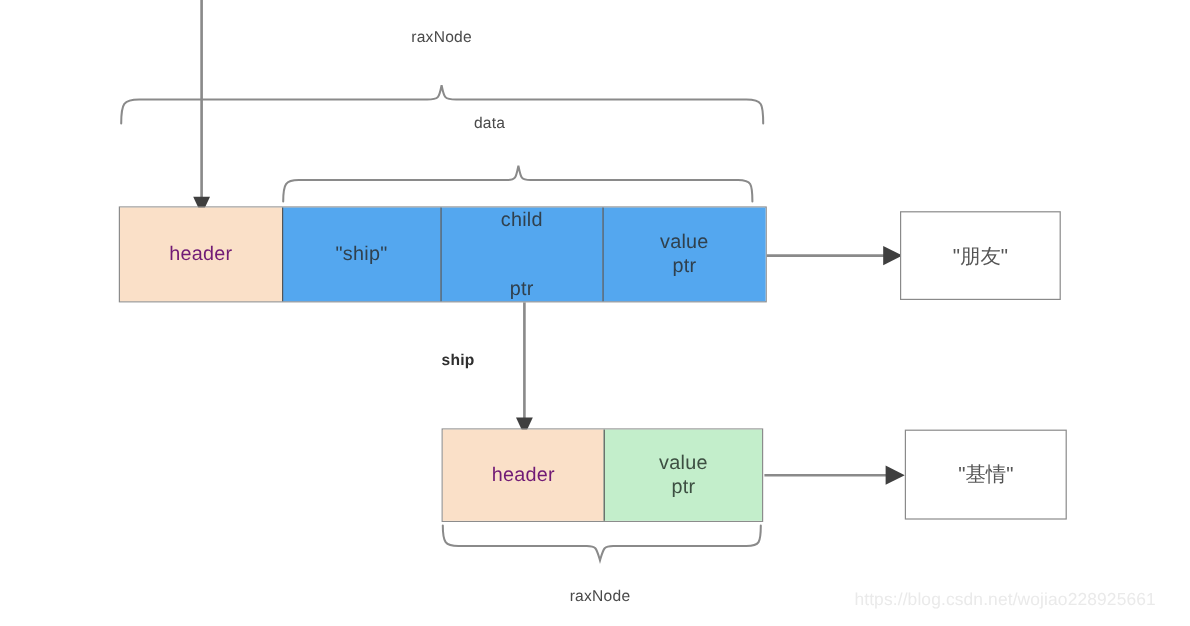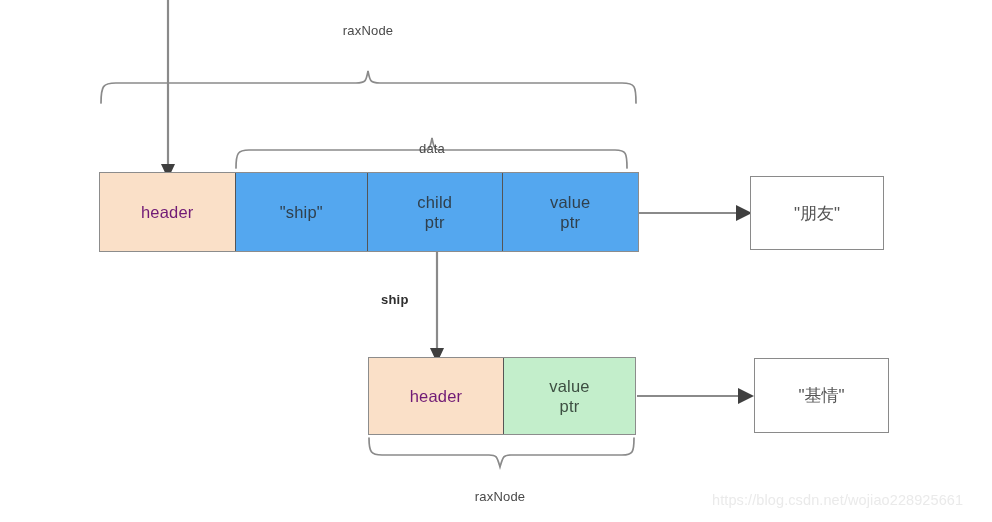--- a/index.html
+++ b/index.html
@@ -147,21 +147,21 @@
     </g>
   </svg>
 
   <div class="node" style="left:99px; top:172px; width:540px; height:80px;">
     <div class="cell header-cell" style="width:135px;">
       <span>header</span>
     </div>
     <div class="cell blue-cell" style="width:133px;">
       <span>"ship"</span>
     </div>
-    <div class="cell blue-cell" style="width:135px;">
+    <div class="cell blue-cell" style="width:135px;justify-content:space-between;">
       <span>child</span>
       <span>ptr</span>
     </div>
     <div class="cell blue-cell" style="width:137px;">
       <span>value</span>
       <span>ptr</span>
     </div>
   </div>
 
   <div class="node" style="left:368px; top:357px; width:268px; height:78px;">
@@ -177,21 +177,21 @@
   <div class="value-box" style="left:750px; top:176px; width:134px; height:74px;">
     <span>"朋友"</span>
   </div>
 
   <div class="value-box" style="left:754px; top:358px; width:135px; height:75px;">
     <span>"基情"</span>
   </div>
 
   <div class="label centered" style="left:368px; top:23px;">raxNode</div>
 
-  <div class="label centered" style="left:432px; top:95px;margin-top:46px;">data</div>
+  <div class="label centered" style="left:408px; top:95px;">data</div>
 
-  <div class="label bold" style="left:381px; top:292px;text-align:center;">ship</div>
+  <div class="label bold" style="left:368px; top:292px;text-align:center;">ship</div>
 
   <div class="label centered" style="left:500px; top:489px;">raxNode</div>
 
   <div class="watermark" style="left:712px; top:492px;">https://blog.csdn.net/wojiao228925661</div>
 
 </div>
 
 </body></html>

